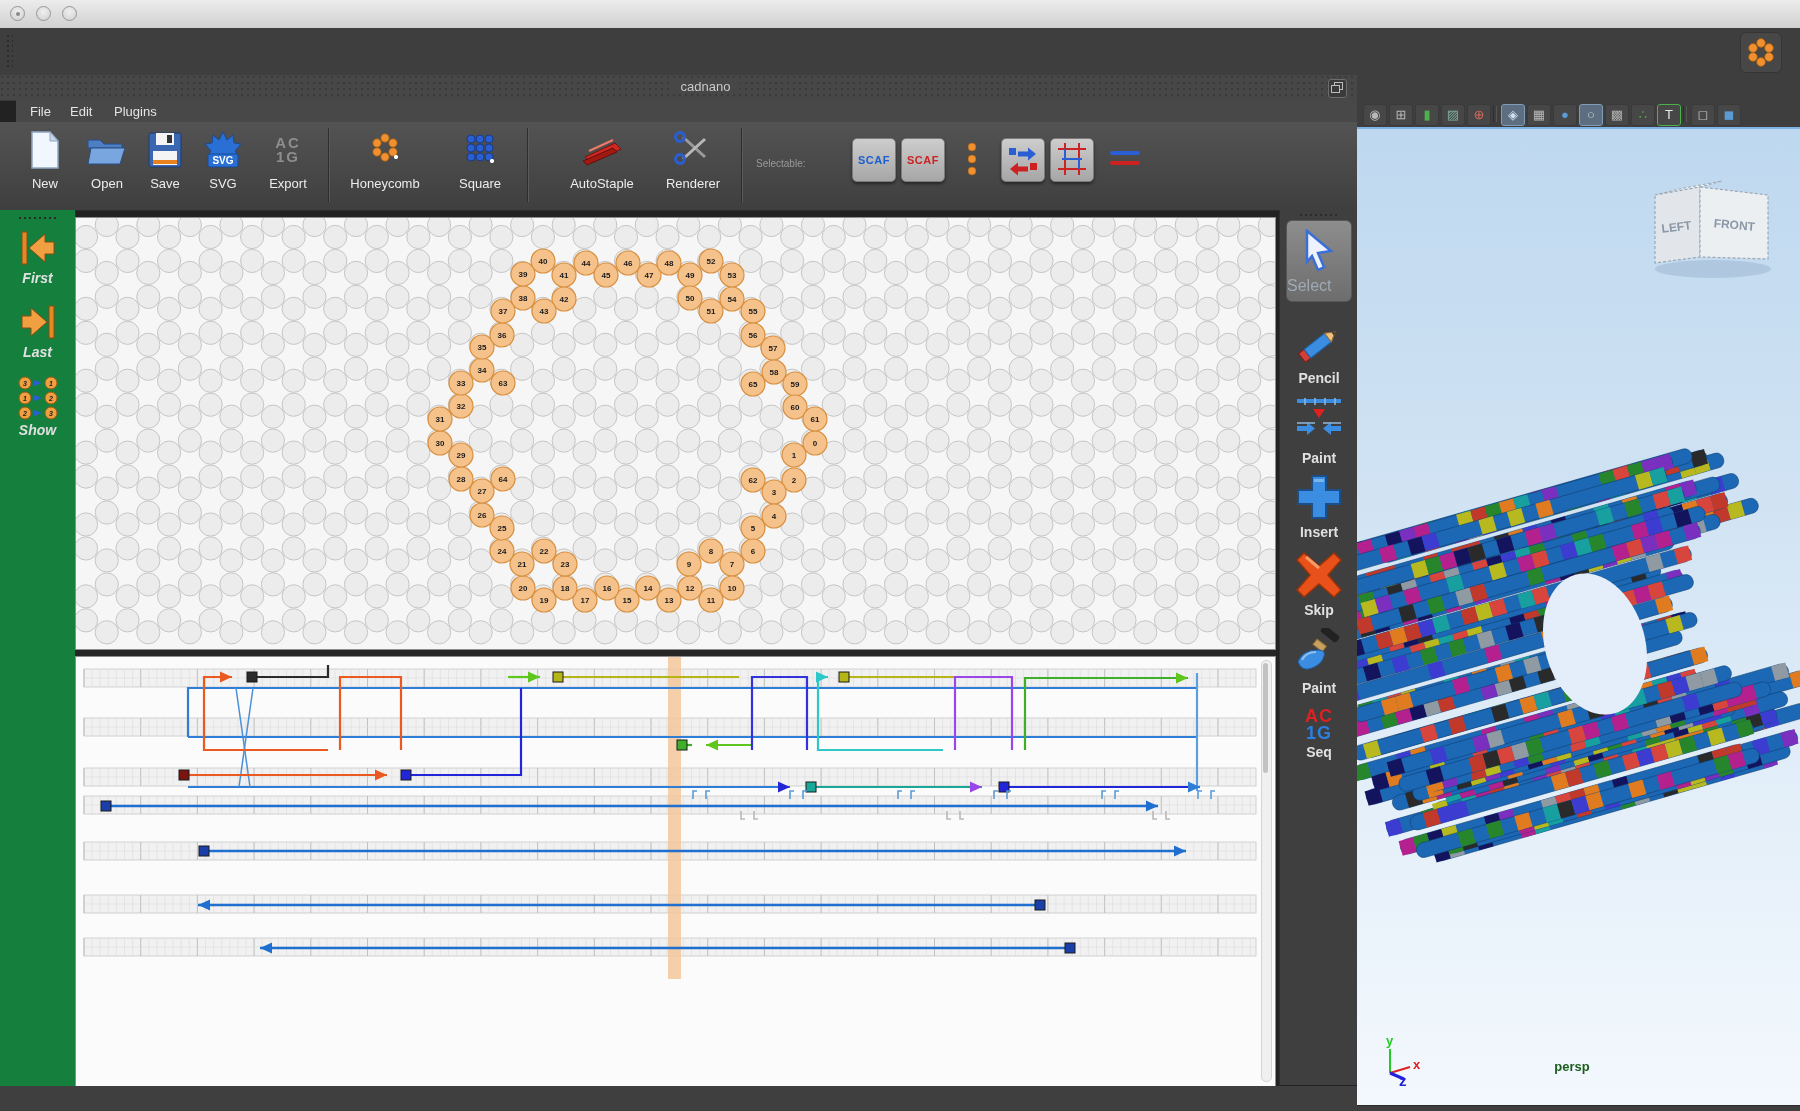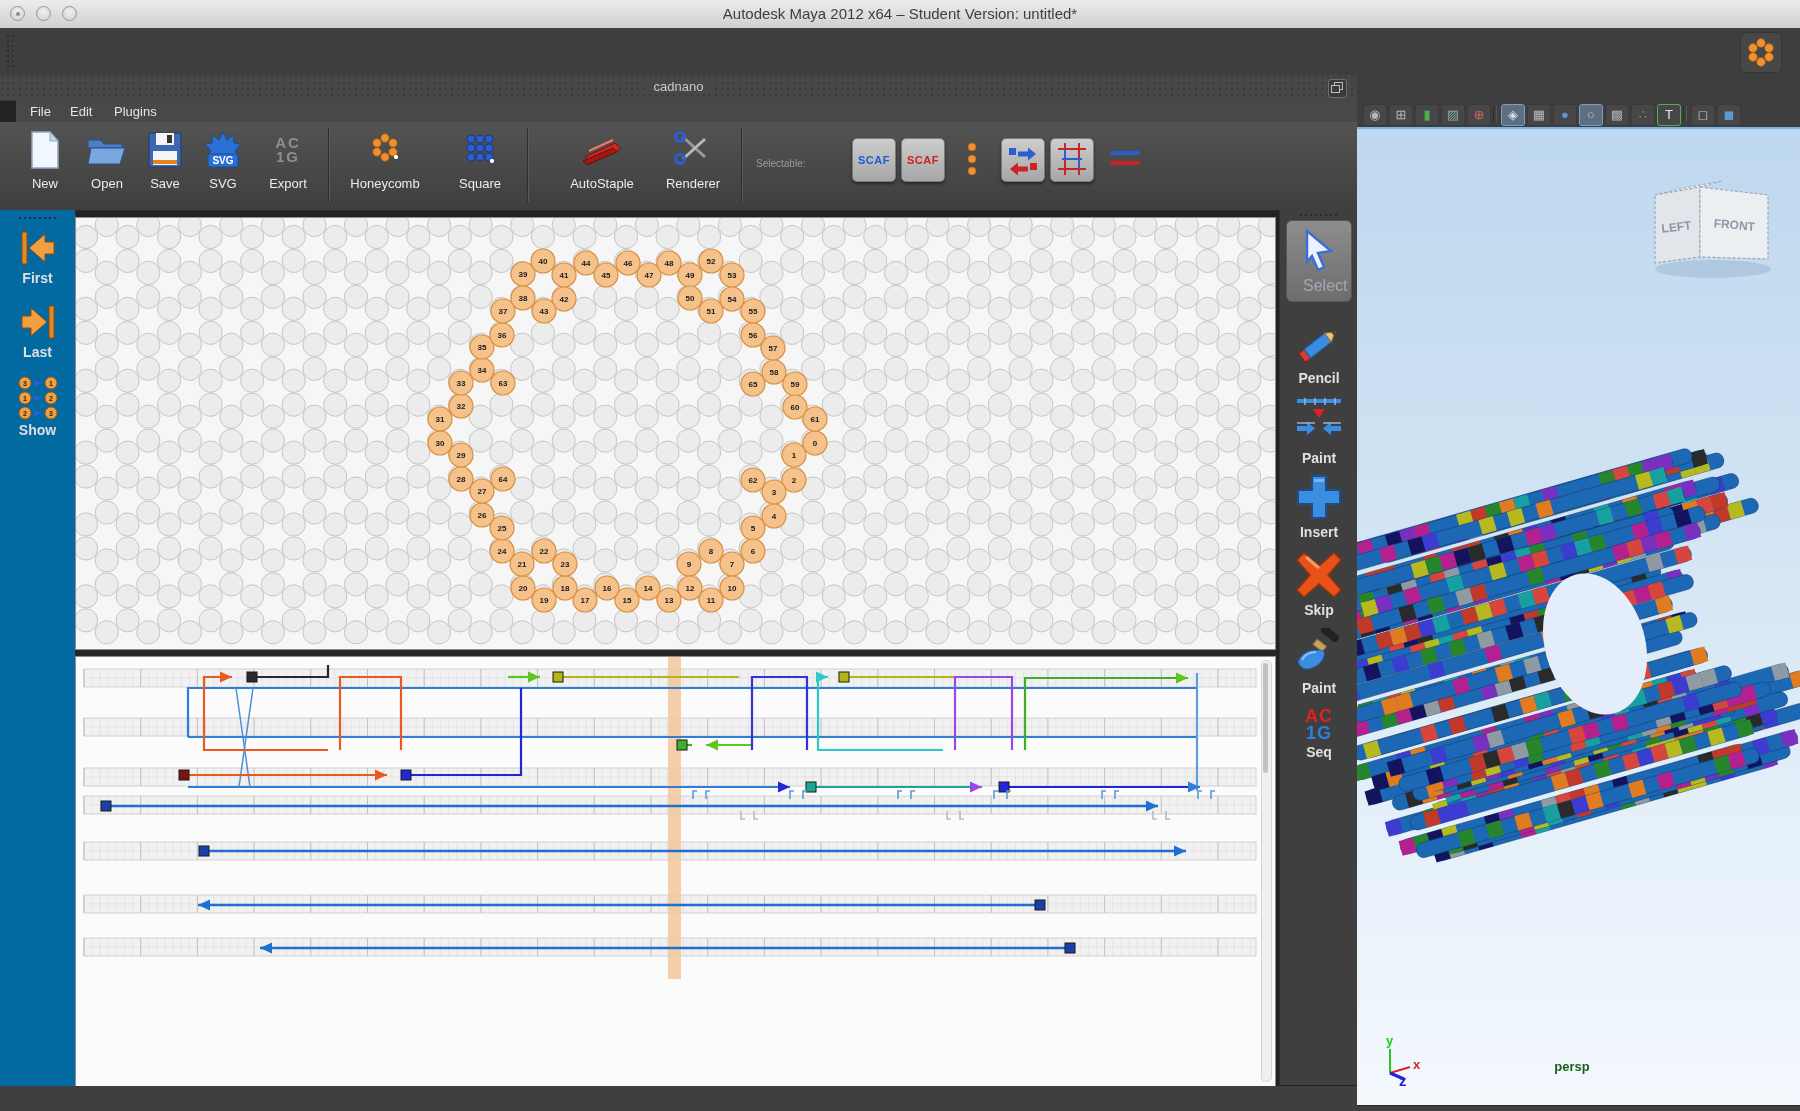--- a/index.html
+++ b/index.html
@@ -16,45 +16,45 @@
   #win-title{left:0;top:5px;width:1800px;text-align:center;font-size:15px;color:#3e3e3e;}
   
   #shelf{left:0;top:28px;width:1800px;height:47px;background:#3e3e3e;border-bottom:1px solid #313131;}
   .grip-v{width:7px;background-image:radial-gradient(circle at 2px 2px,#2b2b2b 1.1px,transparent 1.3px);
     background-size:5px 5px;}
   #flower-btn{right:18px;top:4px;width:40px;height:39px;border-radius:6px;background:#474747;border:1px solid #353535;}
   
   #cn-header{left:0;top:75px;width:1357px;height:25px;background:#474747;
     background-image:radial-gradient(circle at 2px 2px,#3a3a3a 1px,transparent 1.2px);background-size:6px 6px;
     border-bottom:1px solid #3a3a3a;}
-  #cn-title{top:4px;left:0;width:1357px;text-align:center;font-size:13px;color:#c9c9c9;}
+  #cn-title{top:4px;left:0;width:1357px;text-align:center;font-size:13px;color:#c9c9c9;padding-left:27px;}
   #cn-title span{background:#474747;padding:0 10px;}
   #cn-restore{right:10px;top:4px;width:17px;height:17px;border:1px solid #6d6d6d;border-radius:3px;background:#3a3a3a;}
   #cn-restore i{position:absolute;border:1.5px solid #bdbdbd;width:7px;height:6px;}
   #cn-menubar{left:16px;top:100px;width:1357px;height:22px;background:#484848;}
   .menu-item{top:2px;font-size:13px;color:#e4e4e4;padding:2px 6px;}
   
   #cn-toolbar{left:0;top:122px;width:1357px;height:88px;
     background:linear-gradient(#535353,#3f3f3f);border-bottom:1px solid #2c2c2c;}
   .tb-item{top:6px;text-align:center;}
   .tb-item .ic{height:44px;display:flex;align-items:center;justify-content:center;}
   .tb-item .lb{font-size:13px;color:#ececec;margin-top:4px;}
   .tb-sep{top:6px;width:1px;height:74px;background:#2e2e2e;border-right:1px solid #5a5a5a;}
   .sq-btn{top:16px;width:42px;height:42px;border-radius:5px;border:1px solid #7c7c7c;
     background:linear-gradient(#cdcdcd,#a6a6a6);box-shadow:0 2px 3px rgba(0,0,0,.45);
     text-align:center;line-height:42px;font-weight:bold;font-size:11px;letter-spacing:.5px;}
   #selectable-label{top:36px;font-size:10px;color:#9b9b9b;}
   
-  #left-col{left:0;top:210px;width:75px;height:901px;background:#0369a1;border-right:1px solid #2e2e2e;}
+  #left-col{left:0;top:210px;width:75px;height:901px;background:#15803d;border-right:1px solid #2e2e2e;font-style:italic;}
   #right-col{left:1279px;top:210px;width:78px;height:875px;background:#3f3f3f;border-left:1px solid #2e2e2e;}
   .tool{width:100%;text-align:center;}
   .tool .lb{font-size:14px;color:#e0e0e0;font-weight:bold;margin-top:2px;}
   #select-btn{left:6px;top:10px;width:64px;height:80px;border-radius:6px;
     background:linear-gradient(#8d8d8d,#6d6d6d);border:1px solid #565656;}
-  #select-btn .lb{color:#9fa9b4;margin-top:2px;margin-left:16px;}
+  #select-btn .lb{color:#9fa9b4;margin-top:2px;}
   
   #slice-panel{left:75px;top:217px;width:1199px;height:431px;background:#f6f6f6;border:1px solid #8d8d8d;box-sizing:content-box;}
   #splitter{left:75px;top:650px;width:1201px;height:6px;background:#262626;}
   #path-panel{left:75px;top:656px;width:1199px;height:429px;background:#fbfbfb;border:1px solid #8d8d8d;}
   #cn-bottom{left:0;top:1086px;width:1357px;height:25px;background:#3f3f3f;}
   
   #maya-panel{left:1357px;top:75px;width:443px;height:1036px;background:#3e3e3e;}
   #maya-menus{left:0;top:0;width:443px;height:28px;}
   #maya-menus .menu-item{top:4px;}
   #maya-iconrow{left:0;top:28px;width:443px;height:24px;background:#3e3e3e;border-bottom:1px solid #333;}
@@ -73,21 +73,20 @@
 </style>
 </head>
 <body>
 
 <div class="abs" id="titlebar">
   <div class="abs traffic" style="left:10px">
       <span class="dot"></span>
     </div>
   <div class="abs traffic" style="left:36px"></div>
   <div class="abs traffic" style="left:62px"></div>
-  <div class="abs" id="win-title">Autodesk Maya 2012 x64 – Student Version: untitled*</div>
 </div>
 
 <div class="abs" id="shelf">
   <div class="abs grip-v" style="left:6px;top:6px;height:34px"></div>
   <div class="abs" id="flower-btn">
     <svg width="40" height="39" viewBox="0 0 40 39">
       <g fill="#f09030" stroke="#9a5a10" stroke-width="0.8">
         <circle cx="20" cy="10" r="4.4"></circle>
           <circle cx="28" cy="15" r="4.4"></circle>
           <circle cx="28" cy="24" r="4.4"></circle>

